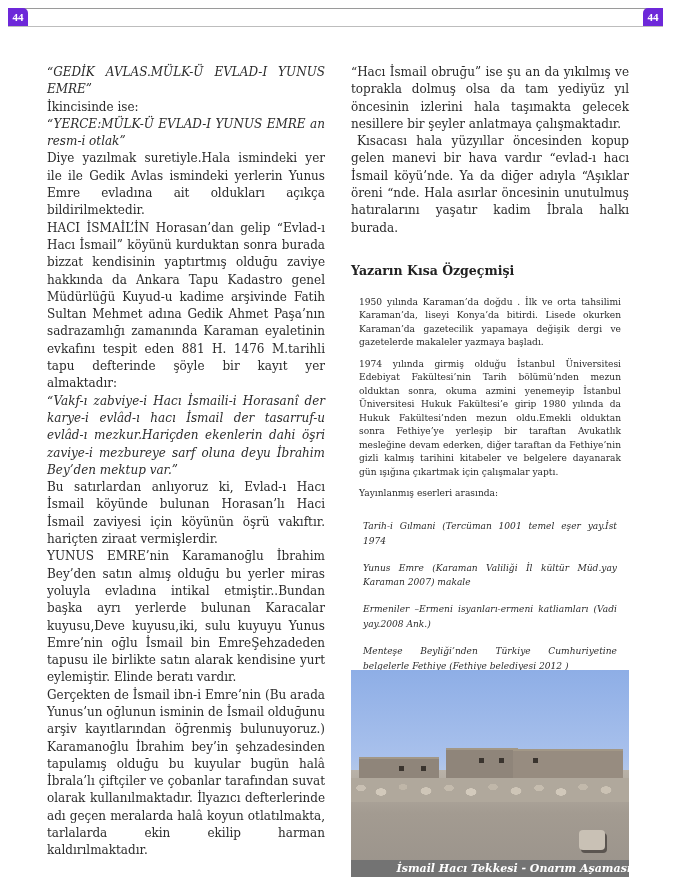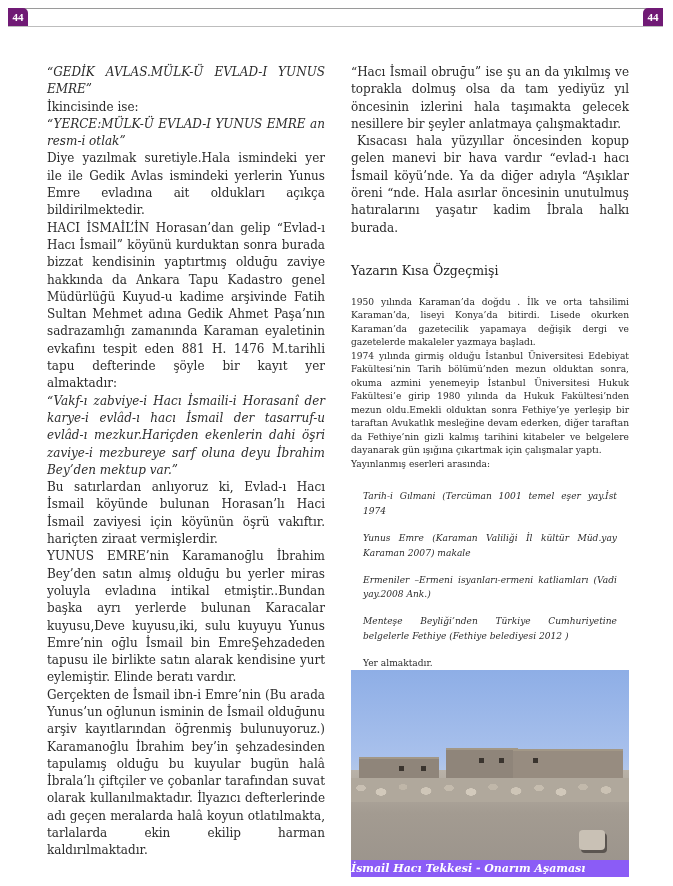--- a/index.html
+++ b/index.html
@@ -1,29 +1,29 @@
 <!DOCTYPE html>
 <html><head>
 <meta charset="utf-8">
 <style>
   html, body { margin:0; padding:0; background:#ffffff; }
   body { width:673px; height:886px; position:relative; overflow:hidden; font-family:"DejaVu Serif", serif; color:#2b2b2b; }
   .header { position:absolute; left:8px; top:8px; width:655px; height:17px; border-top:1px solid #9a9a9a; border-bottom:1px solid #bdbdbd; }
-  .pagenum { position:absolute; top:-1px; width:20px; height:18px; background:#701a75; color:#fff; font-family:"Liberation Serif", serif; font-size:11px; font-weight:bold; text-align:center; line-height:18px; }
+  .pagenum { position:absolute; top:-1px; width:20px; height:18px; background:#6d28d9; color:#fff; font-family:"Liberation Serif", serif; font-size:11px; font-weight:bold; text-align:center; line-height:18px; }
   .pagenum.left { left:0; border-top-right-radius:5px; }
   .pagenum.right { right:0; border-top-left-radius:5px; }
   .header-title { position:absolute; left:26px; right:26px; top:0; text-align:center; font-family:"Liberation Serif", serif; font-size:12.5px; color:#8a8a8a; line-height:17px; letter-spacing:0.2px; }
   .col { position:absolute; top:64px; }
   .col-left { left:47px; width:278px; }
   .col-right { left:351px; width:278px; }
   .p { font-size:12px; line-height:17.3px; text-align:justify; margin:0; }
   .it { font-style:italic; }
   .indent { text-indent:6px; }
-  .section-title { font-family:"DejaVu Serif", serif; font-weight:normal; font-size:12.5px; color:#222; margin:26px 0 18px 0; }
-  .bio { font-size:9.1px; line-height:13.5px; text-align:justify; margin:0; }
+  .section-title { font-family:"DejaVu Serif", serif; font-weight:bold; font-size:12.5px; color:#222; margin:26px 0 18px 0; }
+  .bio { font-size:9.1px; line-height:13.5px; text-align:justify; margin:8px; }
   .pub { font-size:9.1px; line-height:14.8px; margin:12px; text-align:justify; }
   .pubs { margin-top:18px; }
   .photo { position:absolute; left:351px; top:670px; width:278px; height:207px; overflow:hidden; }
   .sky { position:absolute; left:0; top:0; width:100%; height:110px; background:linear-gradient(#8eaee6,#a9c1ec 80%,#b9cbe6); }
   .ground { position:absolute; left:0; top:100px; width:100%; height:107px; background:linear-gradient(#b9b2a8,#a39b91 40%,#9a938b); }
   .bldg { position:absolute; background:#8f857a; border-top:2px solid #a29786; }
   .win { position:absolute; width:5px; height:5px; background:#3a342e; }
   .rubble { position:absolute; left:0; top:108px; width:100%; height:24px; background:
       radial-gradient(ellipse 8px 5px at 10px 10px,#c9c0b3 60%,transparent 62%),
       radial-gradient(ellipse 9px 6px at 30px 14px,#d2c9bb 60%,transparent 62%),
@@ -32,21 +32,21 @@
       radial-gradient(ellipse 8px 5px at 98px 10px,#c4bbad 60%,transparent 62%),
       radial-gradient(ellipse 9px 6px at 120px 14px,#d3cabc 60%,transparent 62%),
       radial-gradient(ellipse 8px 5px at 142px 9px,#c0b7a9 60%,transparent 62%),
       radial-gradient(ellipse 9px 6px at 165px 13px,#cec5b7 60%,transparent 62%),
       radial-gradient(ellipse 8px 5px at 188px 10px,#c6bdaf 60%,transparent 62%),
       radial-gradient(ellipse 9px 6px at 210px 14px,#d1c8ba 60%,transparent 62%),
       radial-gradient(ellipse 8px 5px at 232px 9px,#c2b9ab 60%,transparent 62%),
       radial-gradient(ellipse 9px 6px at 255px 12px,#cbc2b4 60%,transparent 62%),
       #b0a89c; }
   .rock { position:absolute; left:228px; top:160px; width:26px; height:20px; background:#c9c1b5; border-radius:4px; box-shadow:2px 3px 0 #5b5550; }
-  .caption { position:absolute; left:0; bottom:0; width:100%; height:17px; background:#8b5cf6; color:#fff; font-family:"DejaVu Serif", serif; font-style:italic; font-weight:bold; font-size:11px; line-height:17px; text-align:left; padding-right:0; white-space:nowrap; overflow:hidden; }
+  .caption { position:absolute; left:0; bottom:0; width:100%; height:17px; background:#737373; color:#fff; font-family:"DejaVu Serif", serif; font-style:italic; font-weight:bold; font-size:11px; line-height:17px; text-align:right; padding-right:0; white-space:nowrap; overflow:hidden; }
   .caption span { display:inline-block; margin-right:-2px; }
 </style>
 </head>
 <body>
 
 <div class="header">
   <div class="pagenum left">44</div>
   <div class="pagenum right">44</div>
 </div>
 

